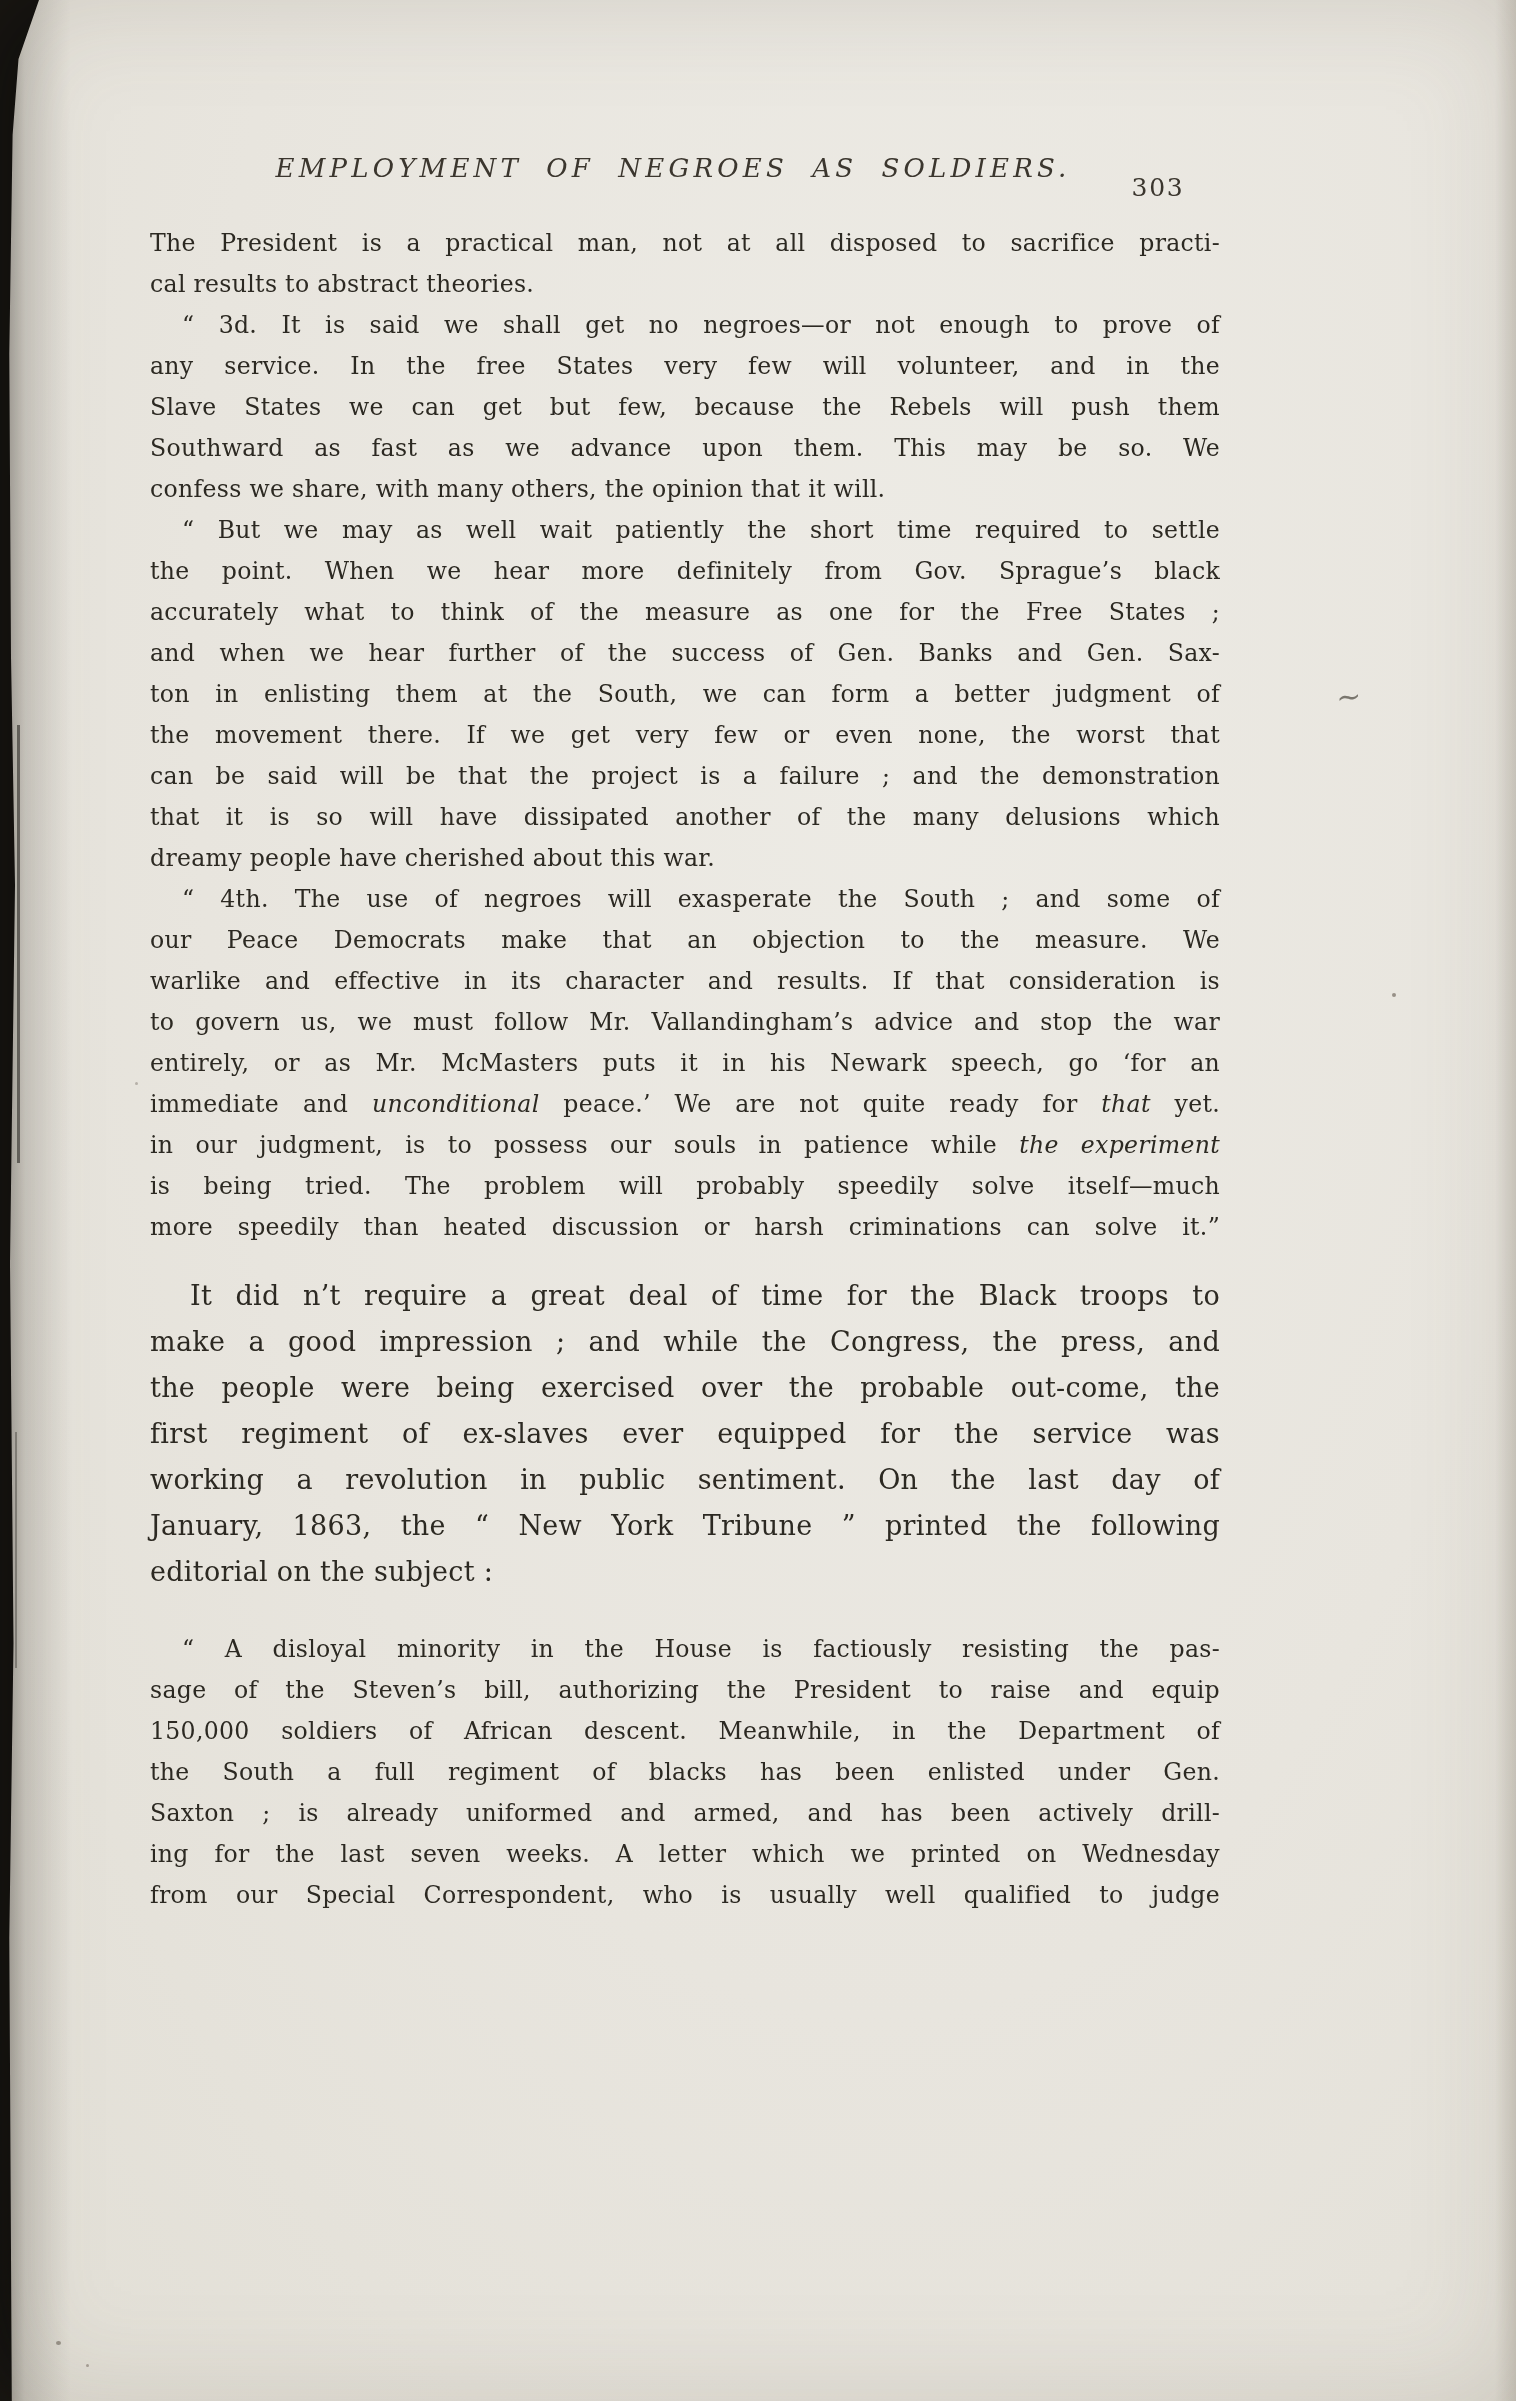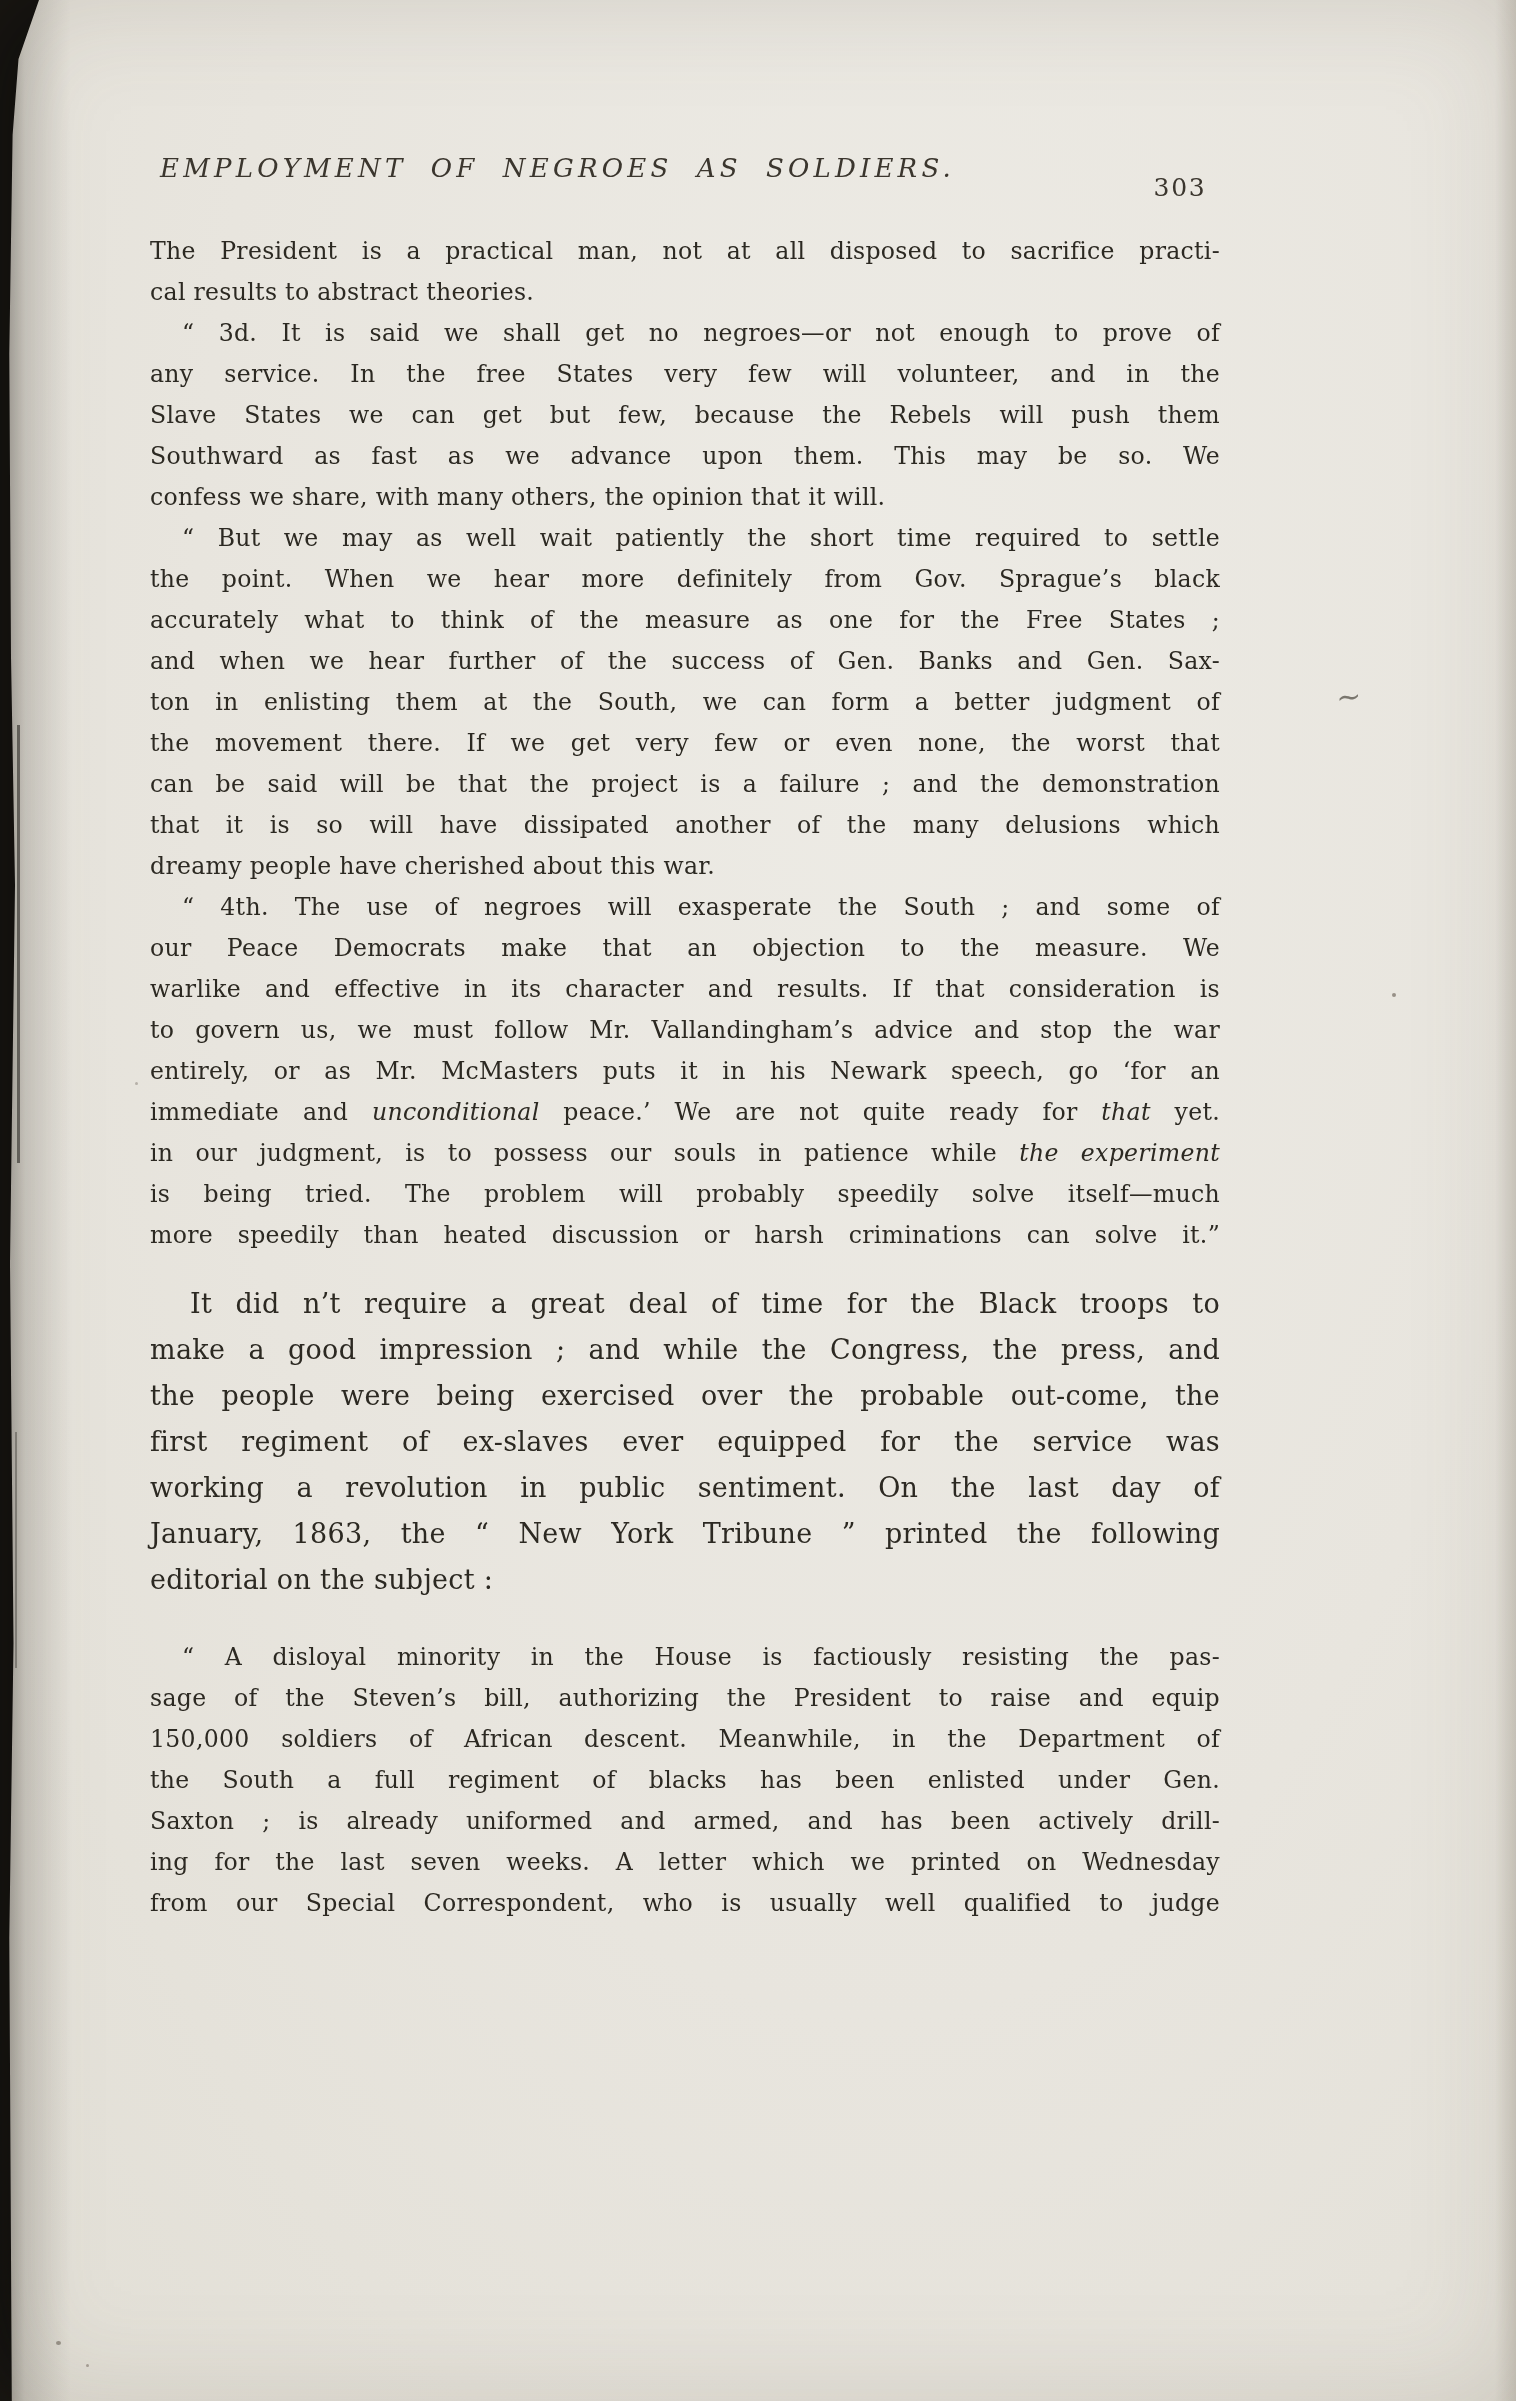--- a/index.html
+++ b/index.html
@@ -65,23 +65,23 @@
   }
   .speck { border-radius: 50%; background: #6b6257; position: absolute; }
   .speck-1 { left: 1392px; top: 993px; width: 4.2px; height: 4.2px; opacity: 0.65; }
   .speck-2 { left: 56px;  top: 2341px; width: 5px; height: 4.2px; opacity: 0.6; }
   .speck-3 { left: 86px; top: 2364px; width: 3.4px; height: 3.4px; opacity: 0.5; }
   .speck-4 { left: 135px; top: 1082px; width: 3.4px; height: 3.4px; opacity: 0.4; }
 
   
   .running-header {
     position: absolute;
-    left: 160px; top: 153px;
+    left: 138px; top: 153px;
     width: 1070px;
-    text-align: left;
+    text-align: center;
   }
   .head-title {
     font-style: italic;
     font-size: 26px;
     letter-spacing: 4.2px;
     word-spacing: 11.8px;
     color: #3b362e;
     white-space: nowrap;
   }
   .folio {
@@ -89,21 +89,21 @@
     right: 23.6px; top: 0.8px;
     font-size: 25px;
     letter-spacing: 1.7px;
     color: #3b362e;
     margin-top: 19px;
   }
 
   
   .text-block {
     position: absolute;
-    left: 150px; top: 231px;
+    left: 150px; top: 223px;
     width: 1070px;
   }
   .paragraph { margin: 0; }
   .line {
     text-align: justify;
     text-align-last: justify;
     letter-spacing: 0.3px;
     color: #2c2922;
   }
   .line.flush-left { text-align-last: left; }

